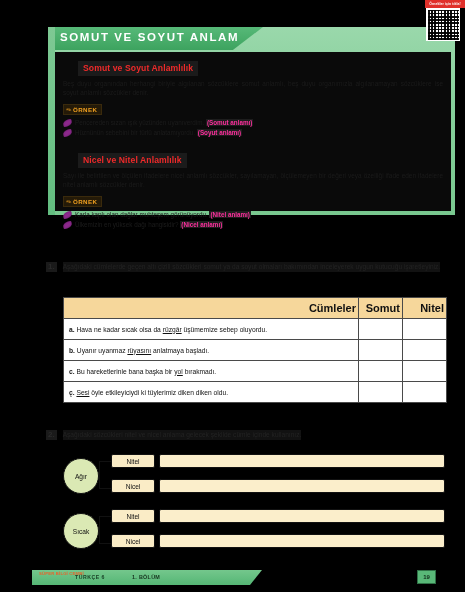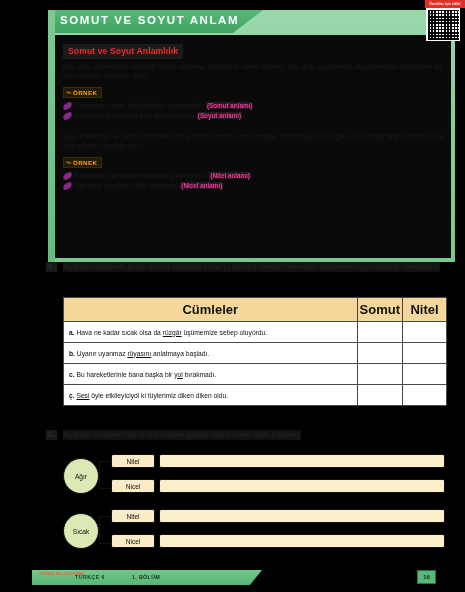--- a/index.html
+++ b/index.html
@@ -25,21 +25,21 @@
     width:100%; height:100%;
     background-color:#fff;
     background-image:
       repeating-linear-gradient(90deg,#111 0 1.6px,transparent 1.6px 3.2px),
       repeating-linear-gradient(0deg,#111 0 1.6px,transparent 1.6px 3.2px);
     background-blend-mode:multiply;
   }
 
   
   .card {
-    position:absolute; left:48px; top:10px; width:407px; height:252px;
+    position:absolute; left:48px; top:27px; width:407px; height:188px;
   }
   .card-bg {
     position:absolute; inset:0;
     background:linear-gradient(180deg,#9ad8ab 0%, #86cf9b 40%, #79c88f 100%);
     clip-path: polygon(0 0, 100% 0, 100% 100%, 0 100%);
   }
   .card-title-bar{
     position:absolute; left:0; top:0; height:23px; width:215px;
     background:linear-gradient(180deg,#57b978 0%, #3da35f 100%);
     clip-path: polygon(0 0, 100% 0, 86% 100%, 0 100%);
@@ -53,21 +53,21 @@
     position:absolute; left:7px; top:25px; right:4px; bottom:4px;
     background:#0a0a0a;
   }
   .card-left-edge{
     position:absolute; left:0; top:0; width:7px; bottom:0;
     background:linear-gradient(180deg,#7ec994,#63bd80);
   }
 
   .sec-head{
     display:inline-block; color:#ef2a2a; font-size:8.6px; font-weight:bold;
-    background:#1b1b1b; padding:2px 5px 3px 5px; letter-spacing:.1px;
+    background:#1b1b1b; padding:2px 5px 3px 5px; letter-spacing:.1px;margin-left:15px;
   }
   .sec-body{
     color:#1b1b1b; font-size:6.4px; line-height:9.4px; letter-spacing:.05px;
     text-align:justify;
   }
   .ornek-badge{
     display:inline-flex; align-items:center; gap:2px;
     background:#241a08; border:1px solid #3a2a0c; padding:1px 4px 1px 2px;
     margin:3px 0 2px 0;
   }
@@ -91,21 +91,21 @@
   .q-text{ color:#232323; font-size:6.6px; line-height:9.6px; background:#121212; }
 
   
   table.t1{
     position:absolute; left:63px; top:297px; width:384px;
     border-collapse:collapse; background:#fff;
     border:1px solid #333;
   }
   table.t1 th{
     background:#f6d79b; border:1px solid #4a4a4a;
-    font-size:13px; font-weight:bold; color:#111; padding:4px 2px; text-align:center;
+    font-size:11px; font-weight:bold; color:#111; padding:4px 2px; text-align:right;
   }
   table.t1 td{
     border:1px solid #4a4a4a; font-size:6.7px; color:#111;
     padding:5px 5px; height:21px; background:#fff;
   }
   table.t1 td.blank{ width:44px; }
   table.t1 td b{ font-weight:bold; }
   table.t1 td u{ text-decoration-thickness:.5px; }
 
   
@@ -190,20 +190,21 @@
               <span class="tag">(Somut anlamı)</span></span>
           </div>
           <div class="ex-line">
             <span class="leaf"></span>
             <span class="ex-text"><span>Hüznünün sebebini bir türlü anlatamıyordu.</span>
               <span class="tag">(Soyut anlamı)</span></span>
           </div>
         </div>
 
         <div style="margin-top:12px;">
+          <div class="sec-head">Nicel ve Nitel Anlamlılık</div>
           <div class="sec-body" style="margin-top:3px;">Sayı ile belirtilen ve ölçülen ifadelere nicel anlamlı sözcükler, sayılamayan, ölçülemeyen bir değeri veya özelliği ifade eden ifadelere nitel anlamlı sözcükler denir.</div>
           <div class="ornek-badge">
             <span class="pen">✎</span>
             <span class="txt">ÖRNEK</span>
           </div>
           <div class="ex-line">
             <span class="leaf"></span>
             <span class="ex-text"><span>Karla kaplı olan dağlar muhteşem görünüyordu.</span>
               <span class="tag">(Nitel anlamı)</span></span>
           </div>

